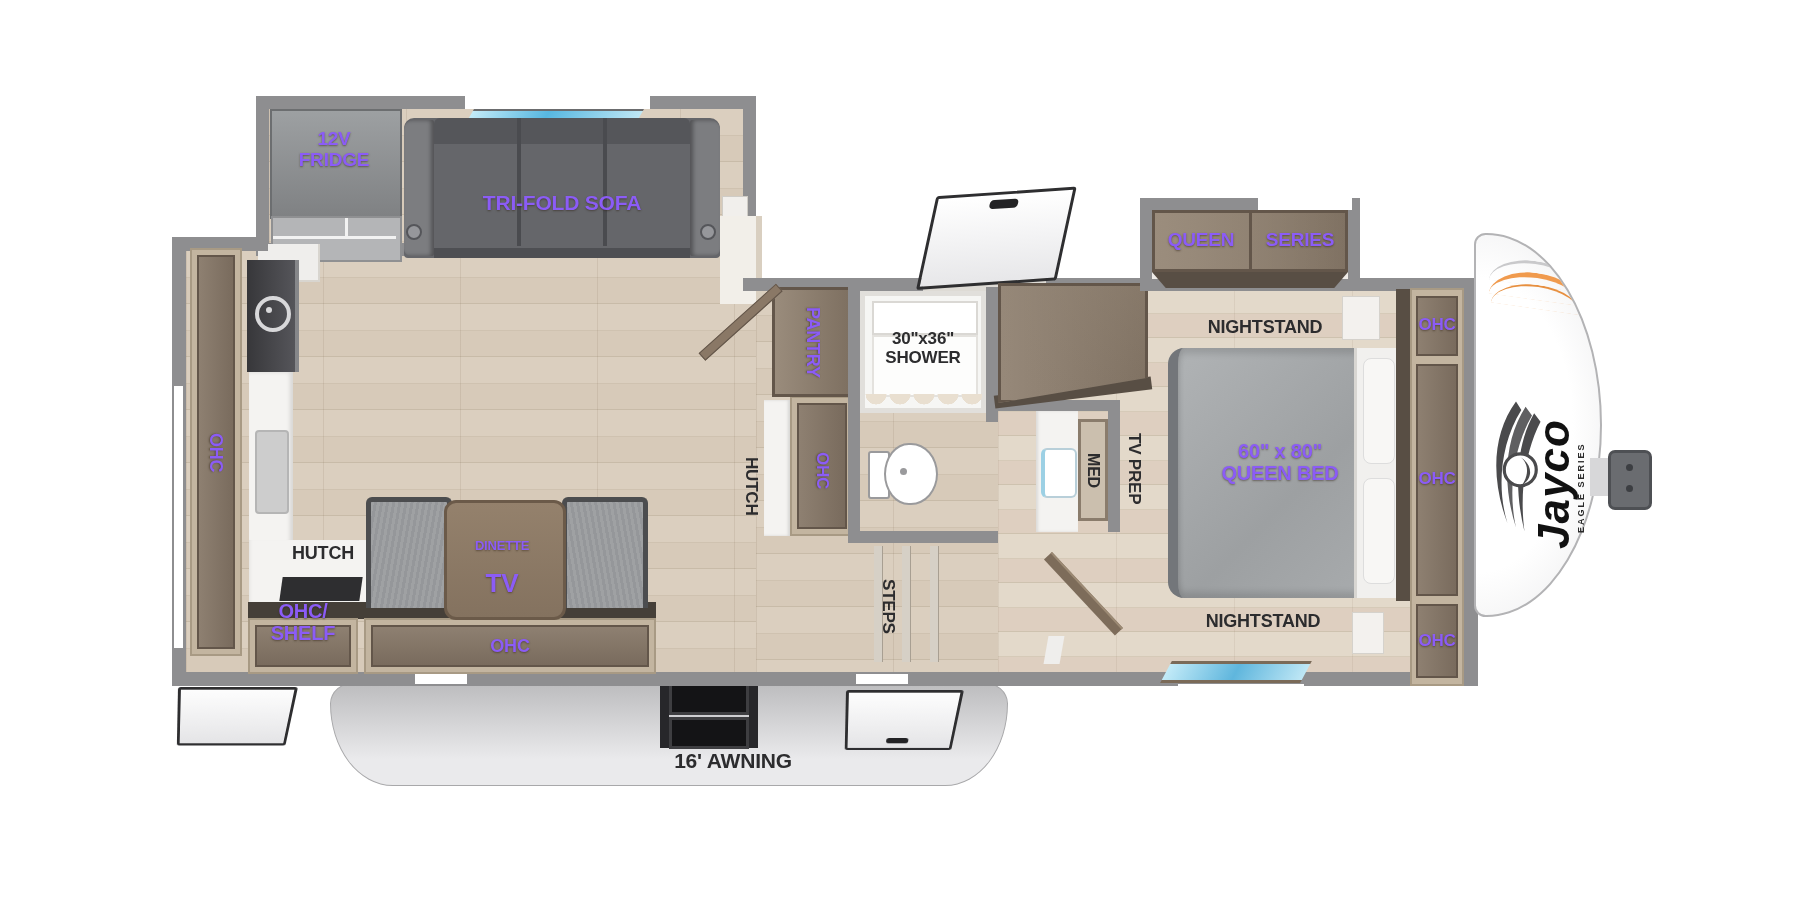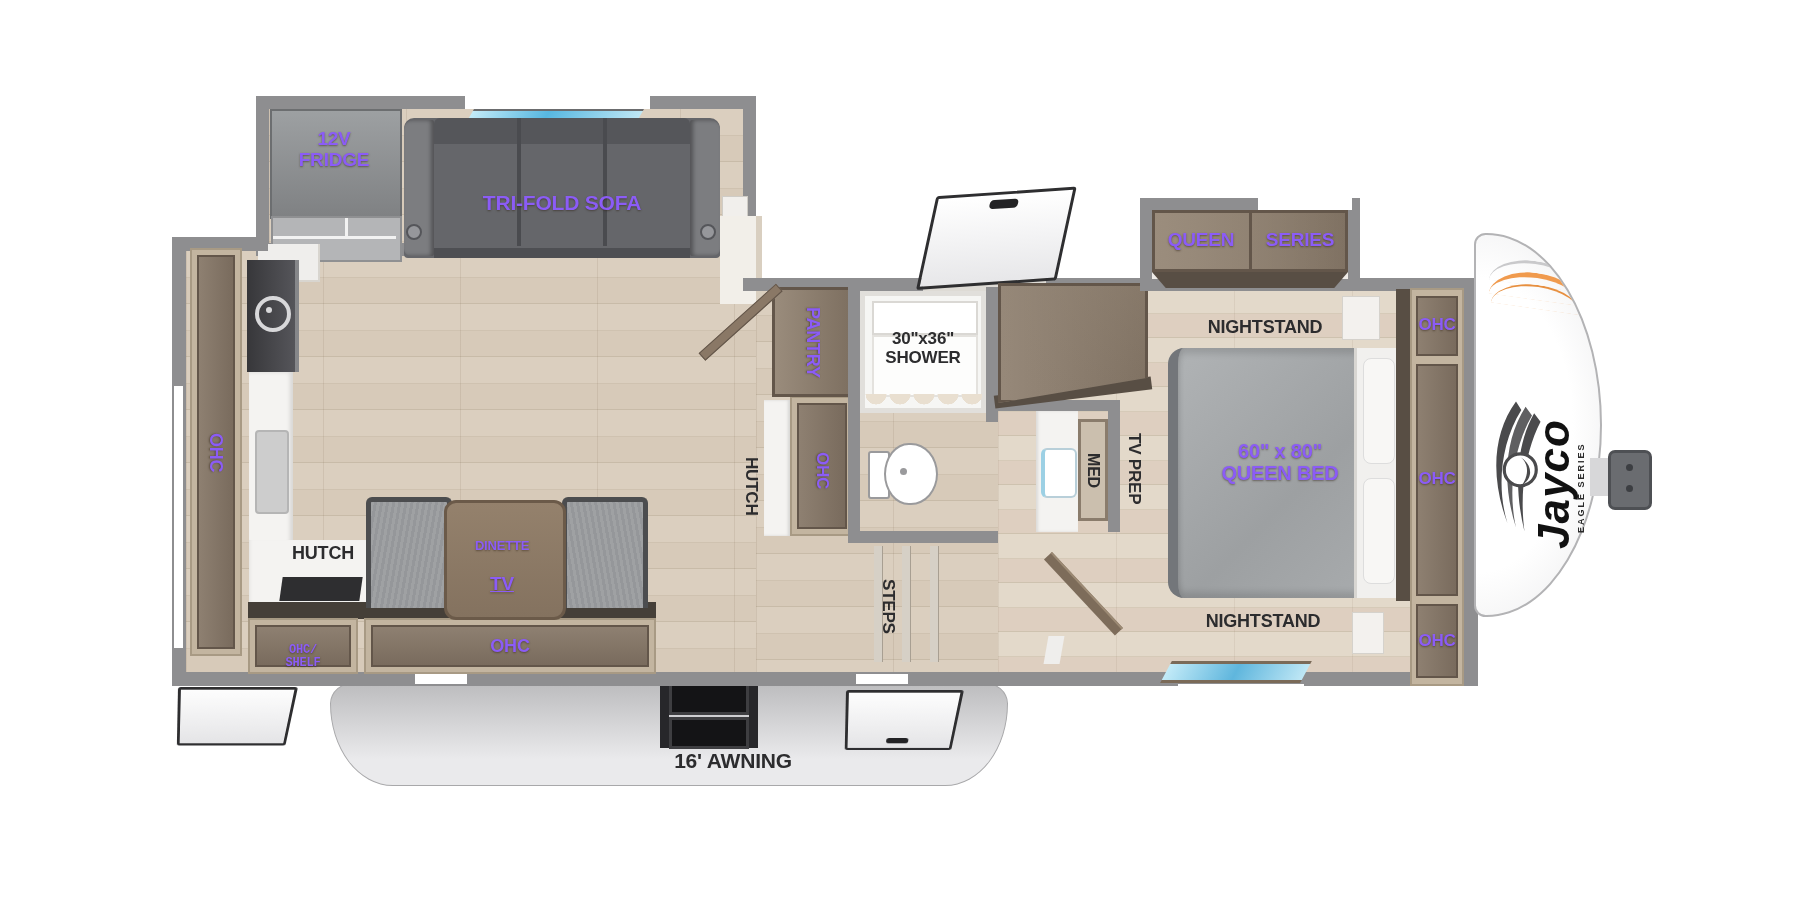--- a/index.html
+++ b/index.html
@@ -106,32 +106,32 @@
   <div class="abs white" style="left:249px;top:372px;width:44px;height:172px;box-shadow:inset -3px 0 4px rgba(0,0,0,.12);"></div>
   <div class="abs" style="left:255px;top:430px;width:30px;height:80px;background:#cdcdcd;border:2px solid #b5b5b5;border-radius:4px;"></div>
   <div class="abs white" style="left:249px;top:540px;width:174px;height:76px;border-radius:0 54px 0 0;box-shadow:inset 0 -3px 4px rgba(0,0,0,.10);"></div>
   <div class="abs" style="left:281px;top:577px;width:80px;height:24px;background:#2e2e30;transform:skewX(-8deg);"></div>
   <div class="lbl d" style="left:278px;top:542px;width:90px;height:22px;font-size:18px;">HUTCH</div>
 
   <div class="abs" style="left:248px;top:602px;width:408px;height:17px;background:#453f38;"></div>
   <div class="cabinet" style="left:248px;top:618px;width:110px;height:56px;">
     <div class="panel"></div>
   </div>
-  <div class="lbl w" style="left:252px;top:633px;width:102px;height:48px;font-size:12px;font-family:Liberation Mono, monospace;">OHC/
+  <div class="lbl w" style="left:252px;top:598px;width:102px;height:48px;font-size:20px;">OHC/
 SHELF</div>
   <div class="cabinet" style="left:364px;top:618px;width:292px;height:56px;">
     <div class="panel"></div>
   </div>
   <div class="lbl w" style="left:364px;top:622px;width:292px;height:48px;font-size:18px;">OHC</div>
 
   <div class="abs" style="left:366px;top:497px;width:76px;height:106px;background:repeating-linear-gradient(100deg,#9fa1a3 0 3px,#95979a 3px 6px);border:5px solid #4c4d4f;border-bottom:none;border-radius:6px 6px 0 0;"></div>
   <div class="abs" style="left:562px;top:497px;width:76px;height:106px;background:repeating-linear-gradient(80deg,#9fa1a3 0 3px,#95979a 3px 6px);border:5px solid #4c4d4f;border-bottom:none;border-radius:6px 6px 0 0;"></div>
   <div class="abs" style="left:444px;top:500px;width:116px;height:114px;background:linear-gradient(180deg,#94816c,#84725f);border:3px solid #6b5a49;border-radius:12px;"></div>
   <div class="lbl w" style="left:444px;top:534px;width:116px;height:24px;font-size:13px;">DINETTE</div>
-  <div class="lbl w" style="left:444px;top:572px;width:116px;height:24px;font-size:19px;text-decoration:underline;">TV</div>
+  <div class="lbl w" style="left:444px;top:572px;width:116px;height:24px;font-size:26px;">TV</div>
 
   <div class="abs white" style="left:764px;top:400px;width:26px;height:136px;box-shadow:inset -2px 0 3px rgba(0,0,0,.12);"></div>
   <div class="lbl d v" style="left:738px;top:436px;width:26px;height:100px;font-size:17px;">HUTCH</div>
   <div class="cabinet" style="left:790px;top:396px;width:64px;height:140px;">
     <div class="panelv"></div>
   </div>
   <div class="lbl w v" style="left:800px;top:436px;width:44px;height:70px;font-size:17px;">OHC</div>
   <div class="abs" style="left:772px;top:287px;width:82px;height:110px;background:linear-gradient(90deg,#9b8d7d,#7c6e5f);box-shadow:inset 0 0 0 3px #63564a;"></div>
   <div class="lbl w v" style="left:792px;top:296px;width:42px;height:92px;font-size:18px;">PANTRY</div>
   <div class="abs" style="left:702px;top:352px;width:102px;height:8px;background:#8a7866;border:1px solid #63564a;transform:rotate(-42deg);transform-origin:left center;"></div>

